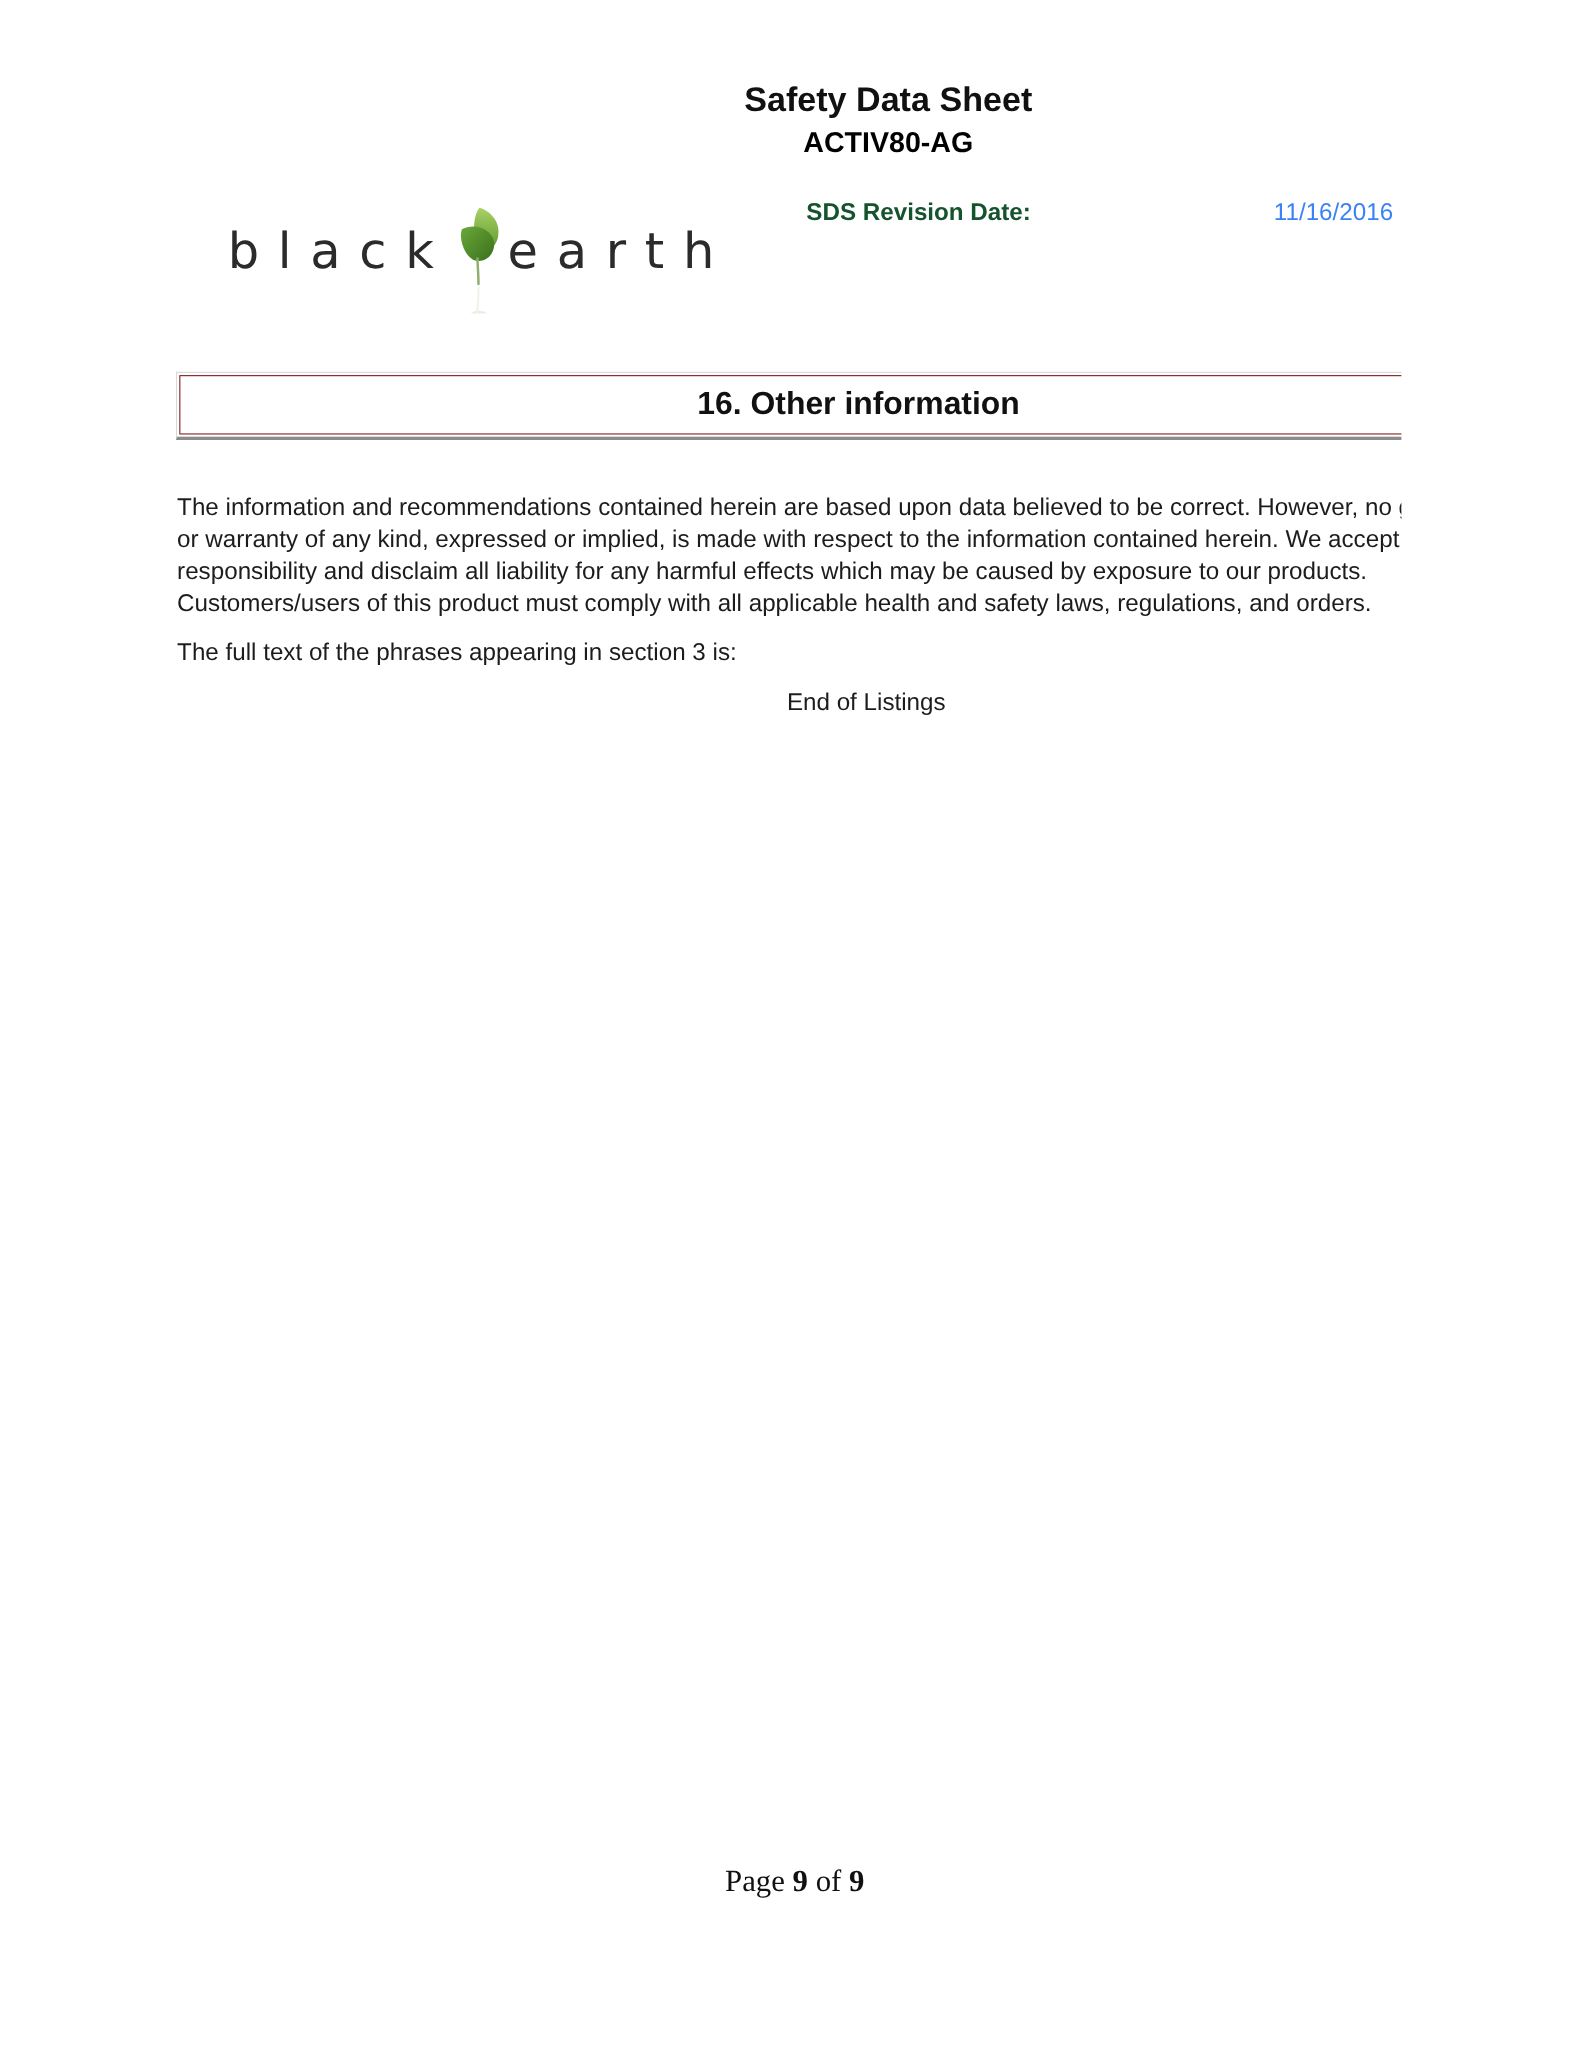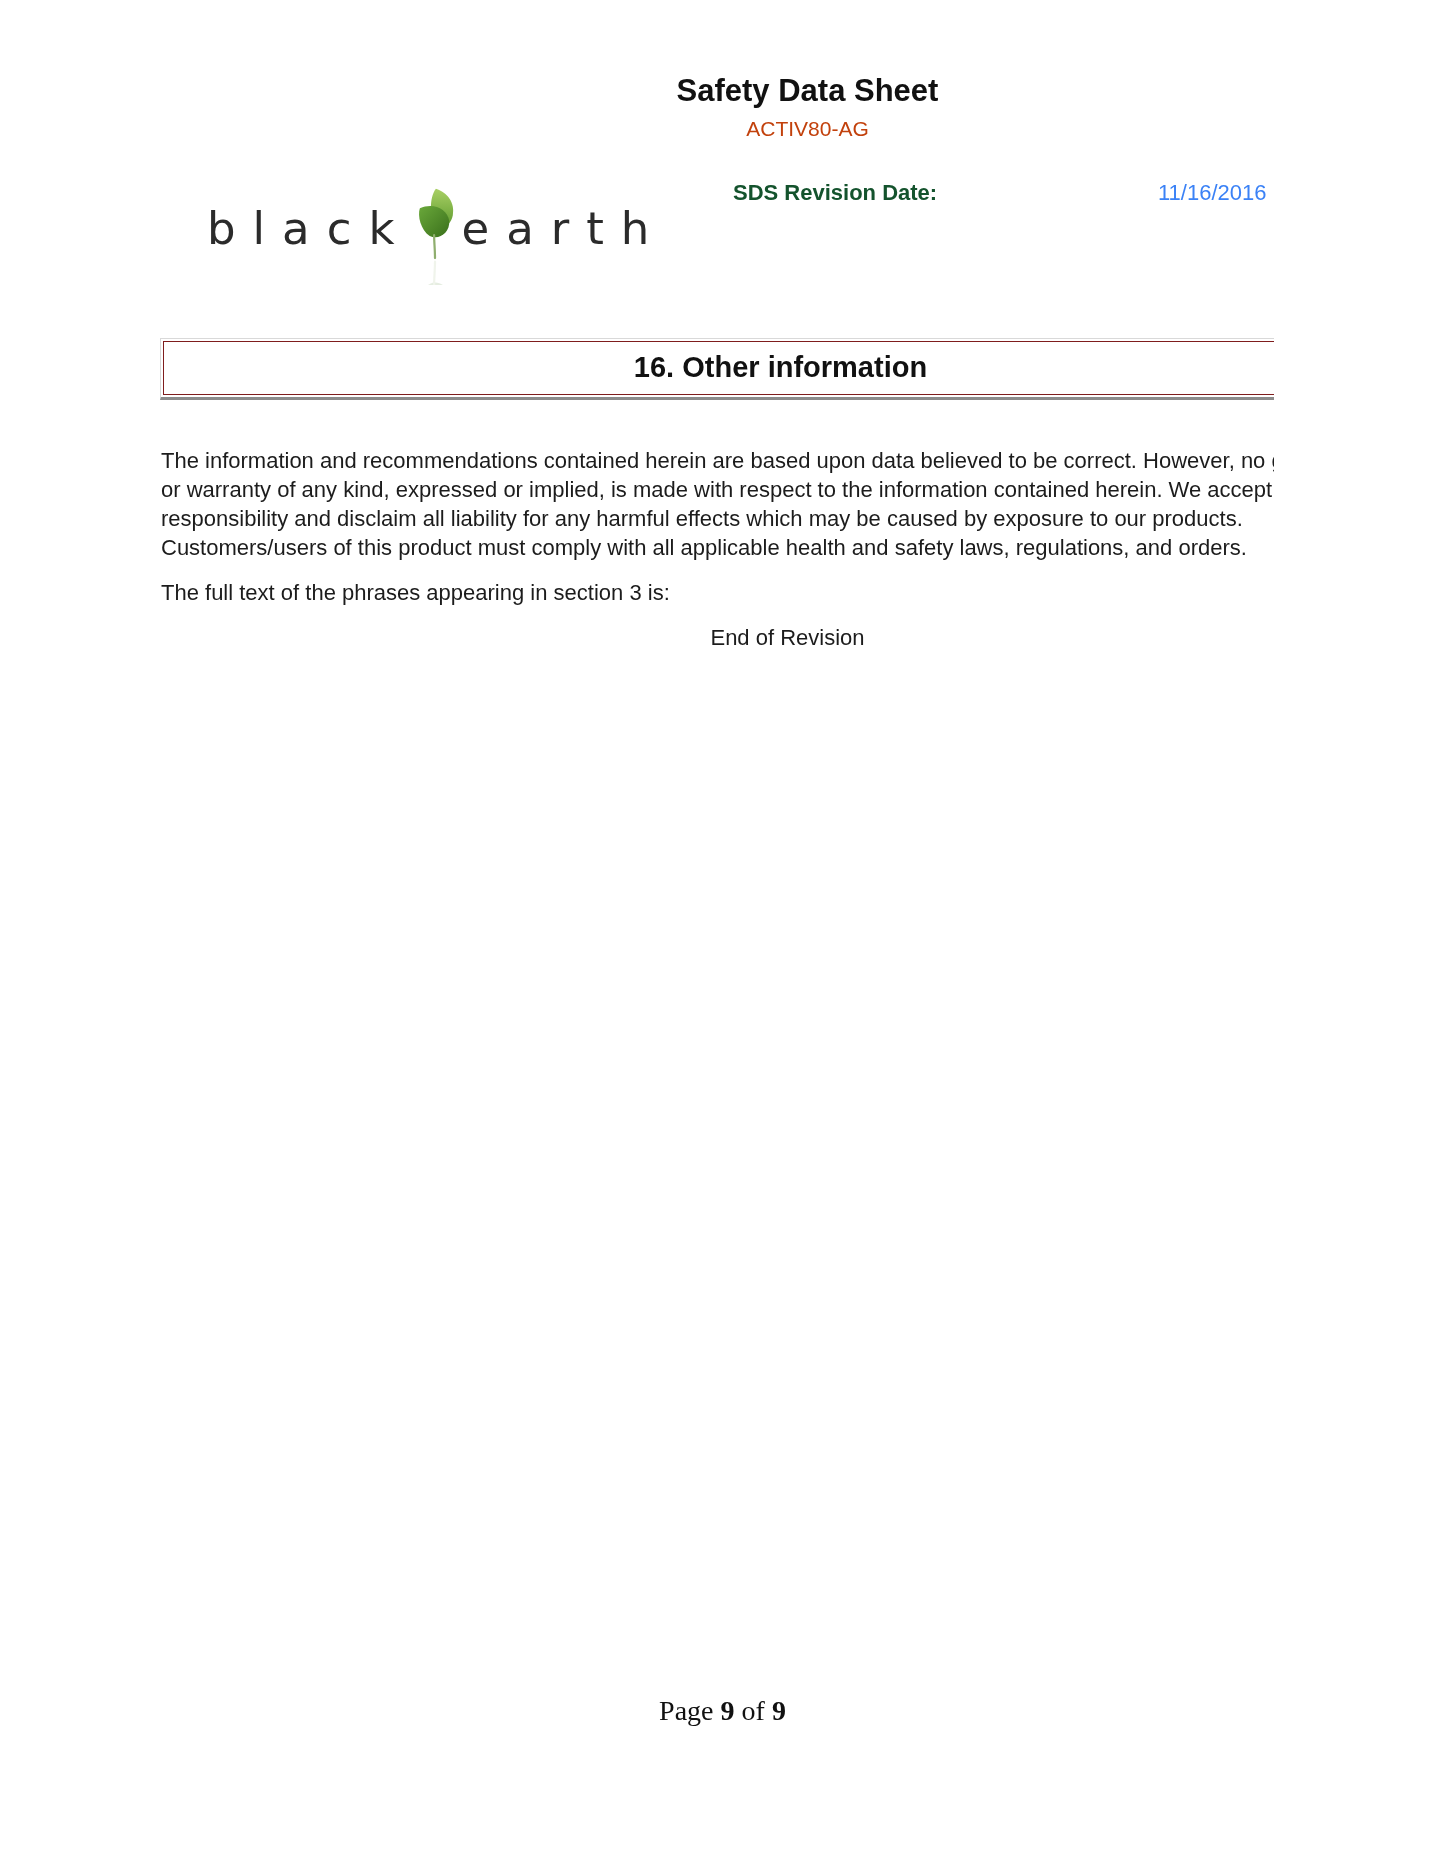--- a/index.html
+++ b/index.html
@@ -31,24 +31,24 @@
     line-height: 38px;
     color: #111;
   }
   .product-name {
     position: absolute;
     top: 110px;
     left: 145px;
     width: 1245px;
     padding-left: 40px;
     text-align: center;
-    font-size: 21px;
-    font-weight: normal;
+    font-size: 26px;
+    font-weight: bold;
     line-height: 38px;
-    color: #c2410c;
+    color: #000000;
   }
   .revision-label {
     position: absolute;
     top: 180px;
     left: 733px;
     font-size: 22px;
     font-weight: bold;
     color: #14532d;
   }
   .revision-date {
@@ -188,21 +188,21 @@
 
   <div class="section-box-outer">
     <div class="section-box-inner">
       <span class="section-title">16. Other information</span>
     </div>
   </div>
 
   <div class="content">
     <p class="p-disclaimer">The information and recommendations contained herein are based upon data believed to be correct. However, no guarantee or warranty of any kind, expressed or implied, is made with respect to the information contained herein. We accept no responsibility and disclaim all liability for any harmful effects which may be caused by exposure to our products. Customers/users of this product must comply with all applicable health and safety laws, regulations, and orders.</p>
     <p class="p-phrases">The full text of the phrases appearing in section 3 is:</p>
-    <p class="p-end">End of Revision</p>
+    <p class="p-end">End of Listings</p>
   </div>
 
   <div class="footer">
     <span>Page</span>
     <span class="b">9</span>
     <span>of</span>
     <span class="b">9</span>
   </div>
 
 </div>

